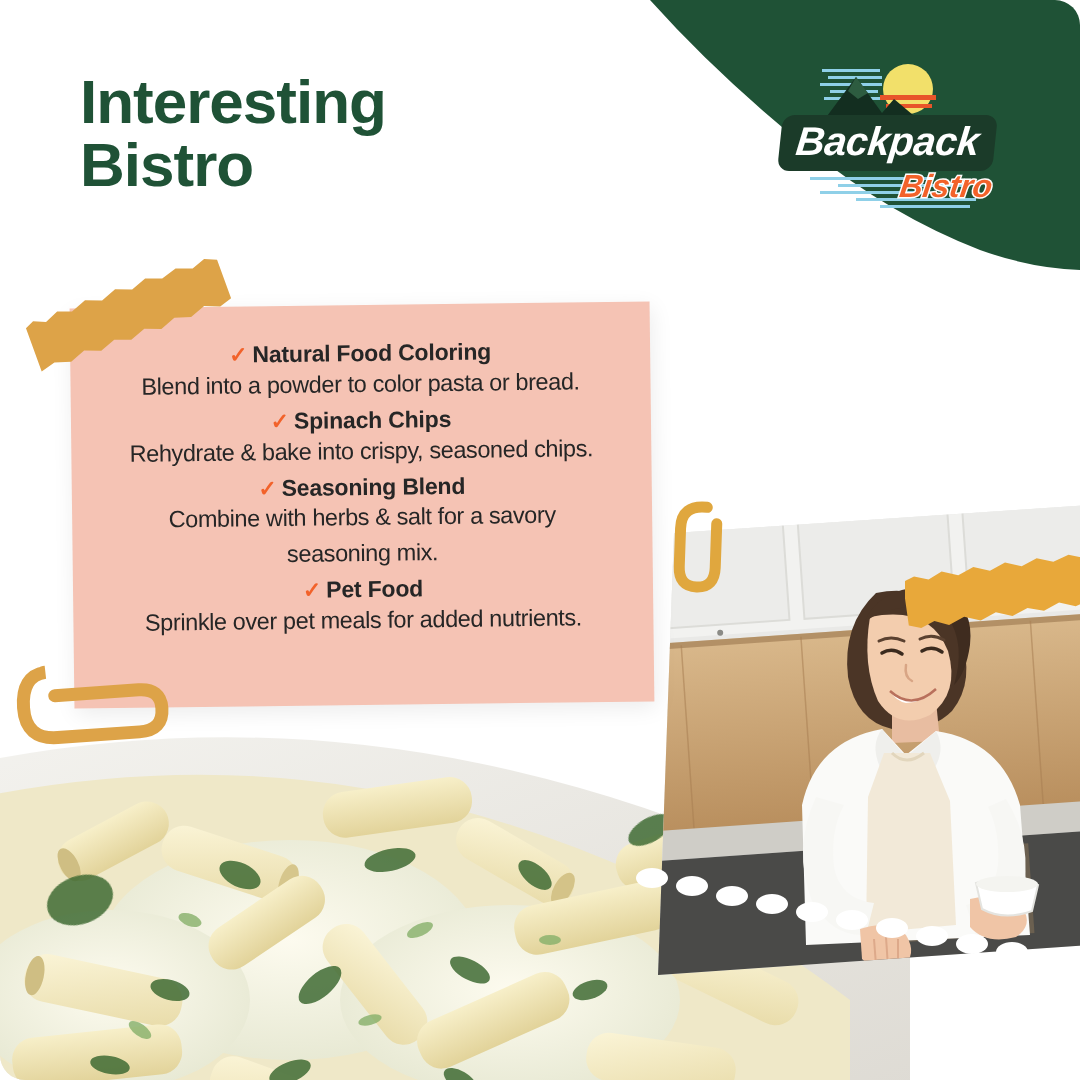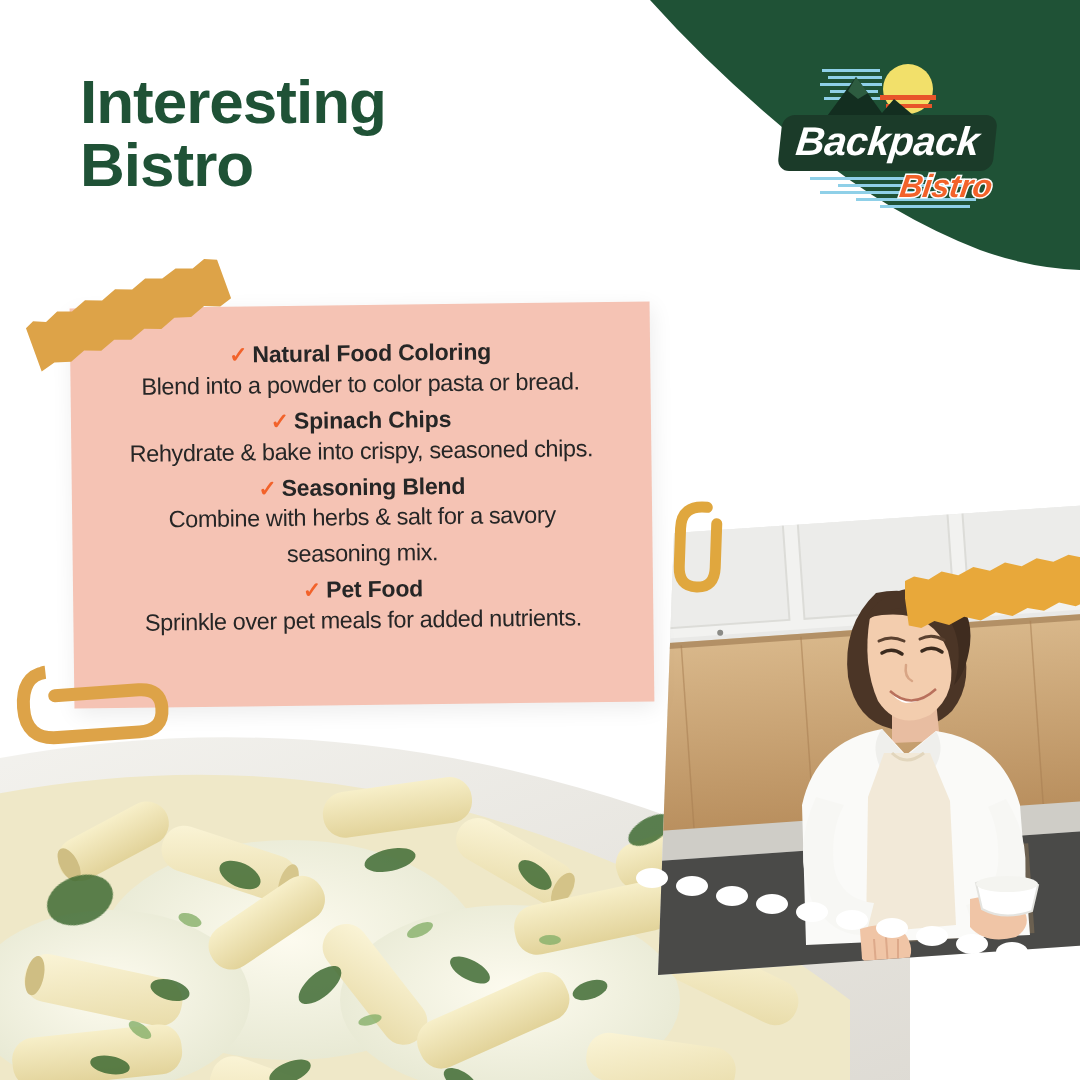--- a/index.html
+++ b/index.html
@@ -2,21 +2,21 @@
 <html><head>
 <meta charset="utf-8">
 <style>
   html,body{margin:0;padding:0;}
   body{
     width:1080px;height:1080px;
     background:#ffffff;
     font-family:"Liberation Sans", sans-serif;
     overflow:hidden;
   }
-  .canvas{position:relative;width:1080px;height:1080px;overflow:hidden;background:#fff;}
+  .canvas{position:relative;width:1080px;height:1080px;overflow:hidden;background:#fff;border-radius:25px;}
 
   
   .green-blob{position:absolute;top:0;right:0;width:520px;height:270px;pointer-events:none;}
 
   
   .headline{
     position:absolute;left:80px;top:70px;width:520px;
     color:#1f5236;font-weight:bold;font-size:62px;line-height:1.02;
     letter-spacing:-1px;
   }

